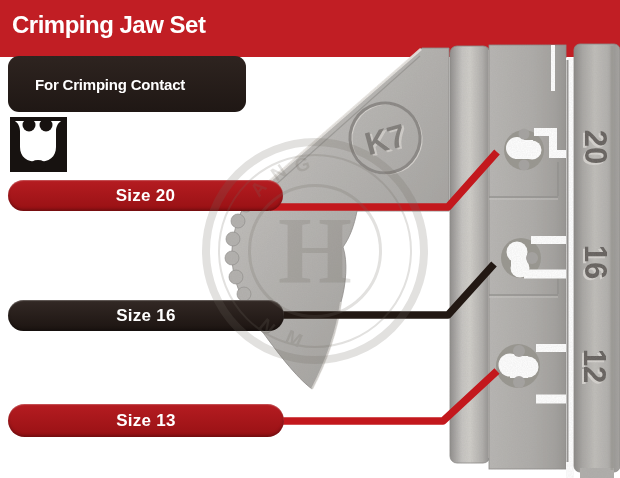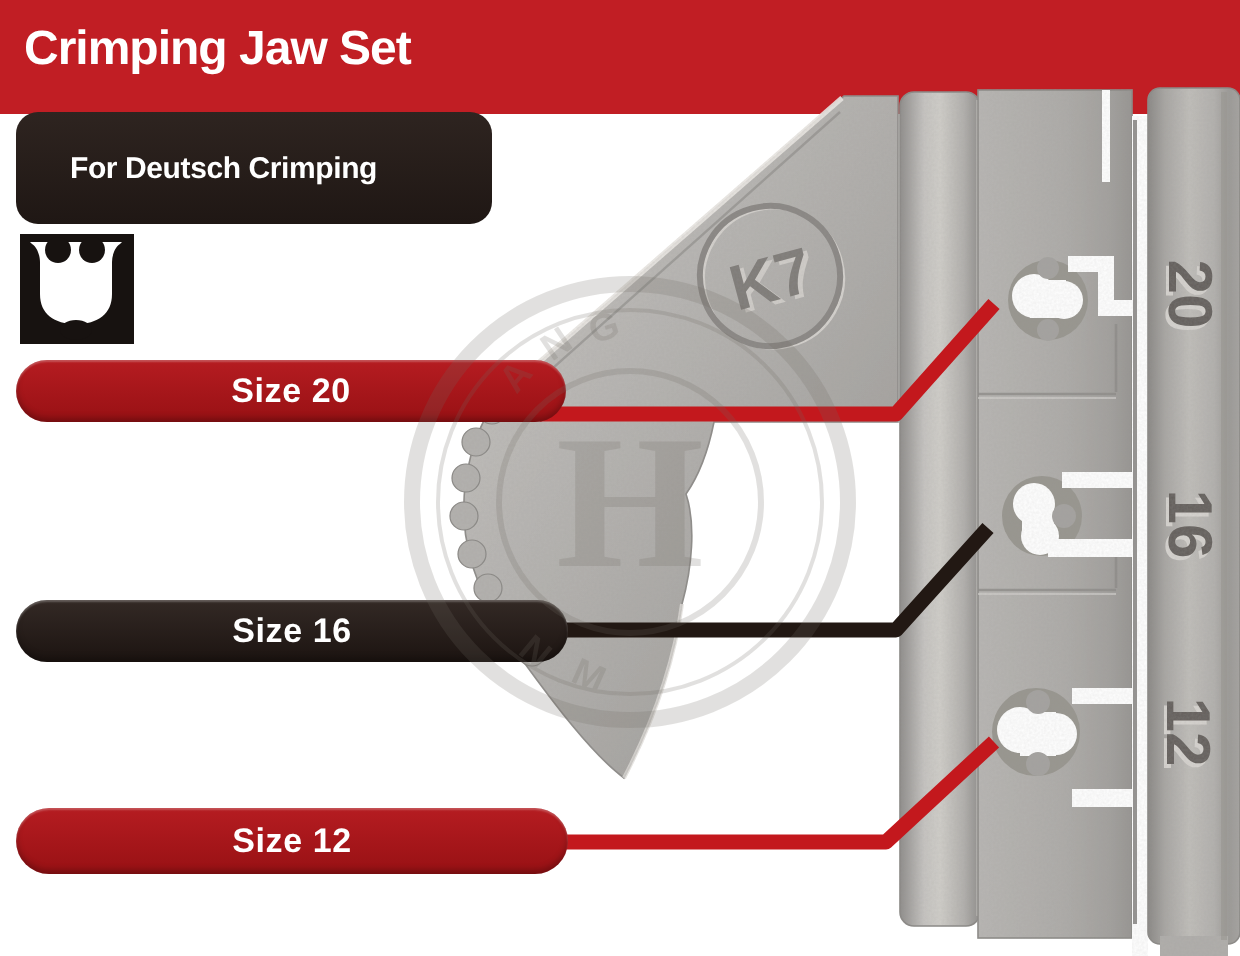--- a/index.html
+++ b/index.html
@@ -60,21 +60,21 @@
 </head>
 <body>
 
 <div class="stage">
 
   <div class="red-band"></div>
 
   <h1 class="title">Crimping Jaw Set</h1>
 
   <div class="subtitle-box">
-    <div>For Deutsch Crimping</div>
+    <div>For Crimping Contact</div>
   </div>
 
   <div class="crimp-icon">
     <svg width="57" height="55" viewBox="0 0 57 55">
       <rect x="0" y="0" width="57" height="55" fill="#171210"></rect>
       <path d="M6,5 C8,6 10,10 10,14 L10,30 C10,40 17,45 28,45 C39,45 46,40 46,30 L46,14 C46,10 48,6 50,5 L51,4 L5,4 Z" fill="#ffffff"></path>
       <circle cx="19" cy="8" r="6.5" fill="#171210"></circle>
       <circle cx="36" cy="8" r="6.5" fill="#171210"></circle>
       <ellipse cx="28" cy="48" rx="8" ry="5" fill="#171210"></ellipse>
     </svg>
@@ -226,21 +226,21 @@
     <path d="M270,421 L443,421 L497,371" fill="none" stroke="#c3181d" stroke-width="7.5" stroke-linejoin="round"></path>
   </svg>
 
   <div class="pill red pill-20">
     <span>Size 20</span>
   </div>
   <div class="pill black pill-16">
     <span>Size 16</span>
   </div>
   <div class="pill red pill-12">
-    <span>Size 12</span>
+    <span>Size 13</span>
   </div>
 
   <div class="watermark">
     <div class="wm-ring1"></div>
     <div class="wm-ring2"></div>
     <div class="wm-ring3"></div>
     <div class="wm-h">H</div>
     <span class="wm-l wm-a">A</span>
     <span class="wm-l wm-n1">N</span>
     <span class="wm-l wm-g">G</span>

